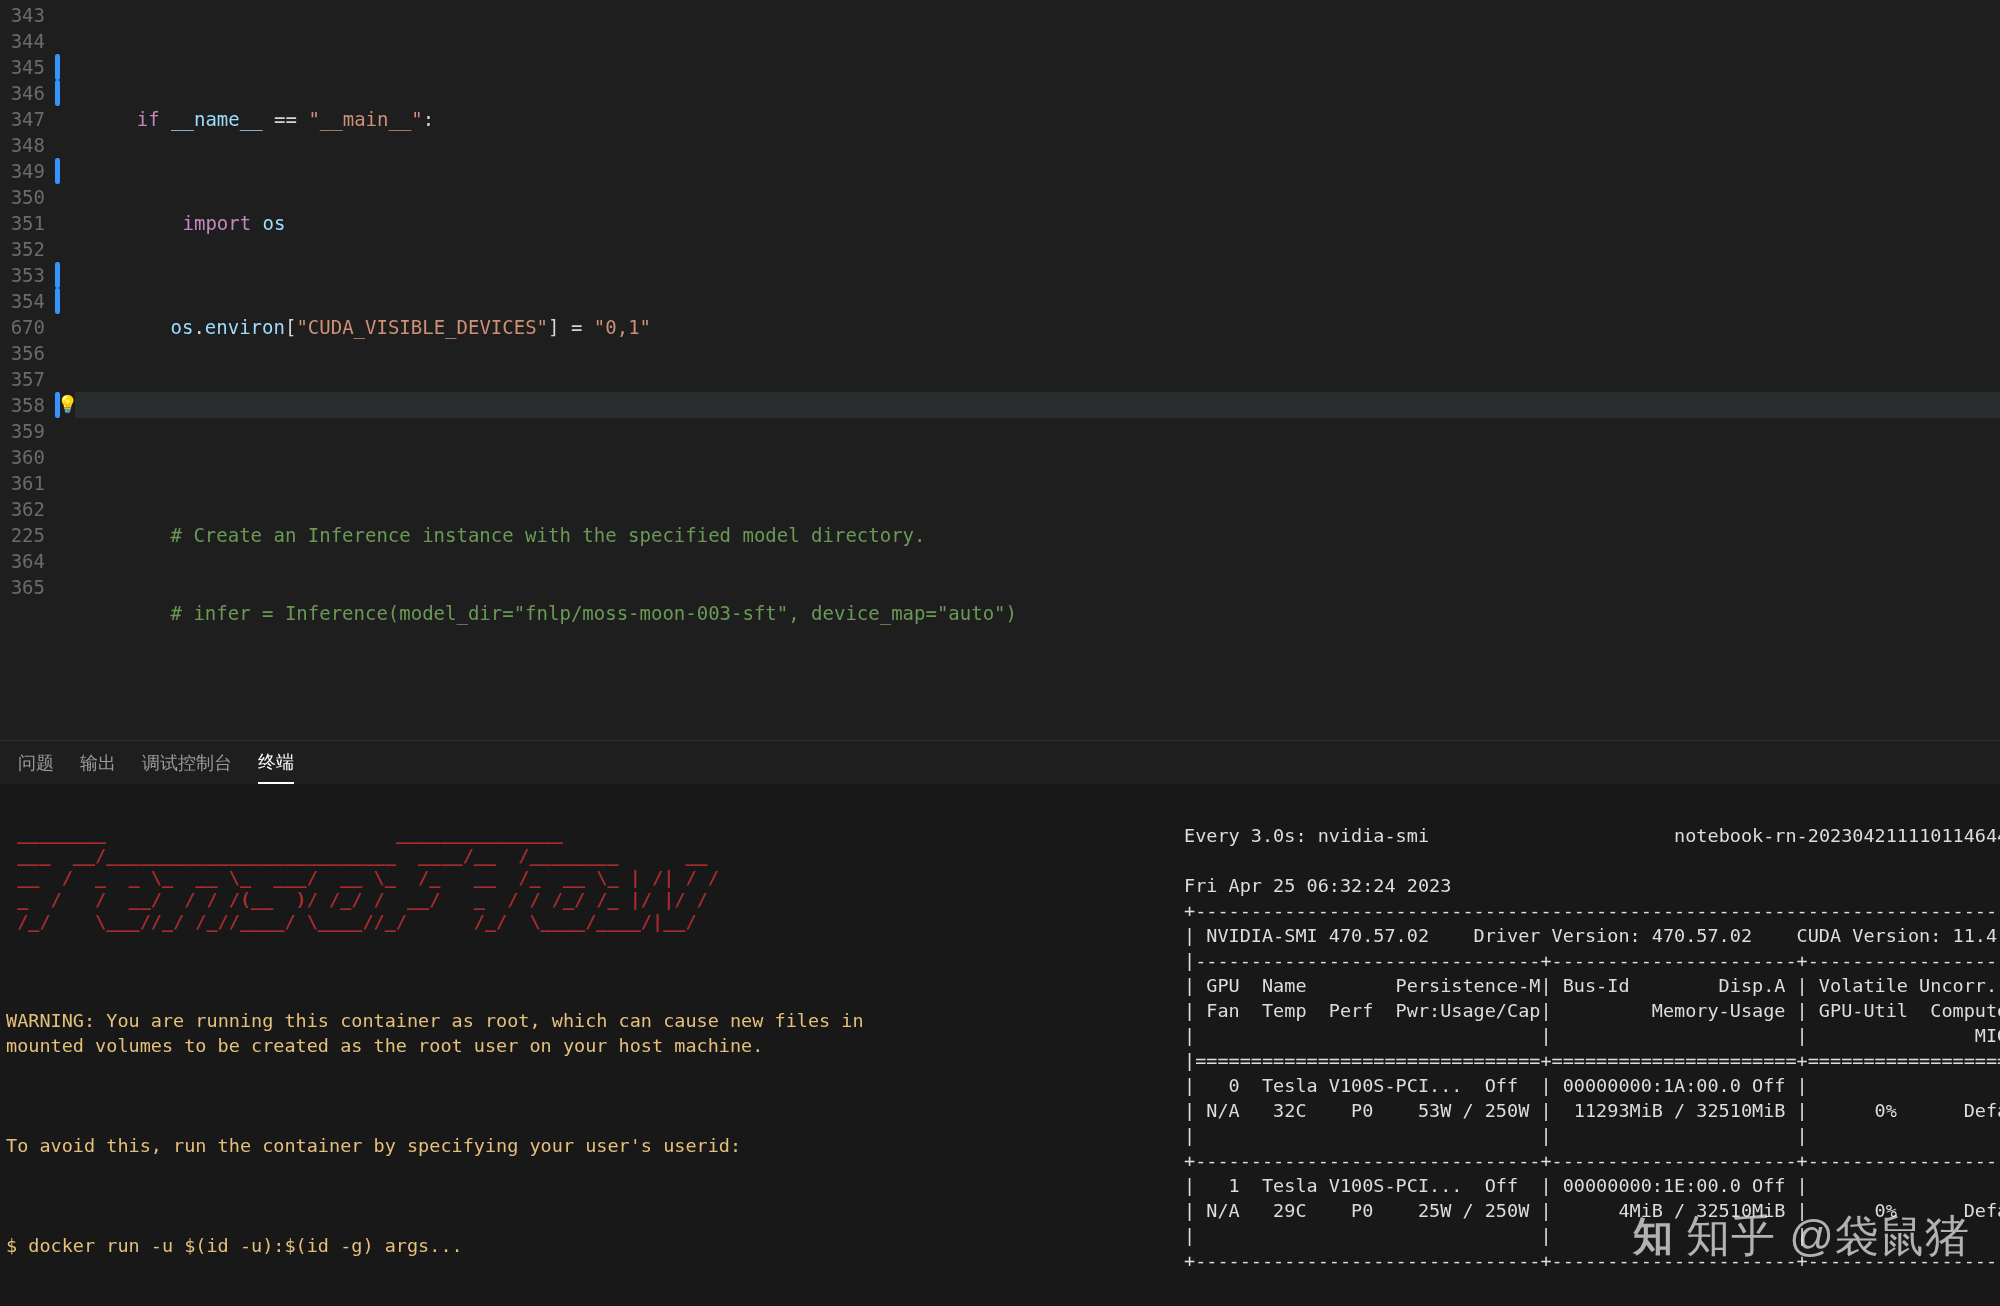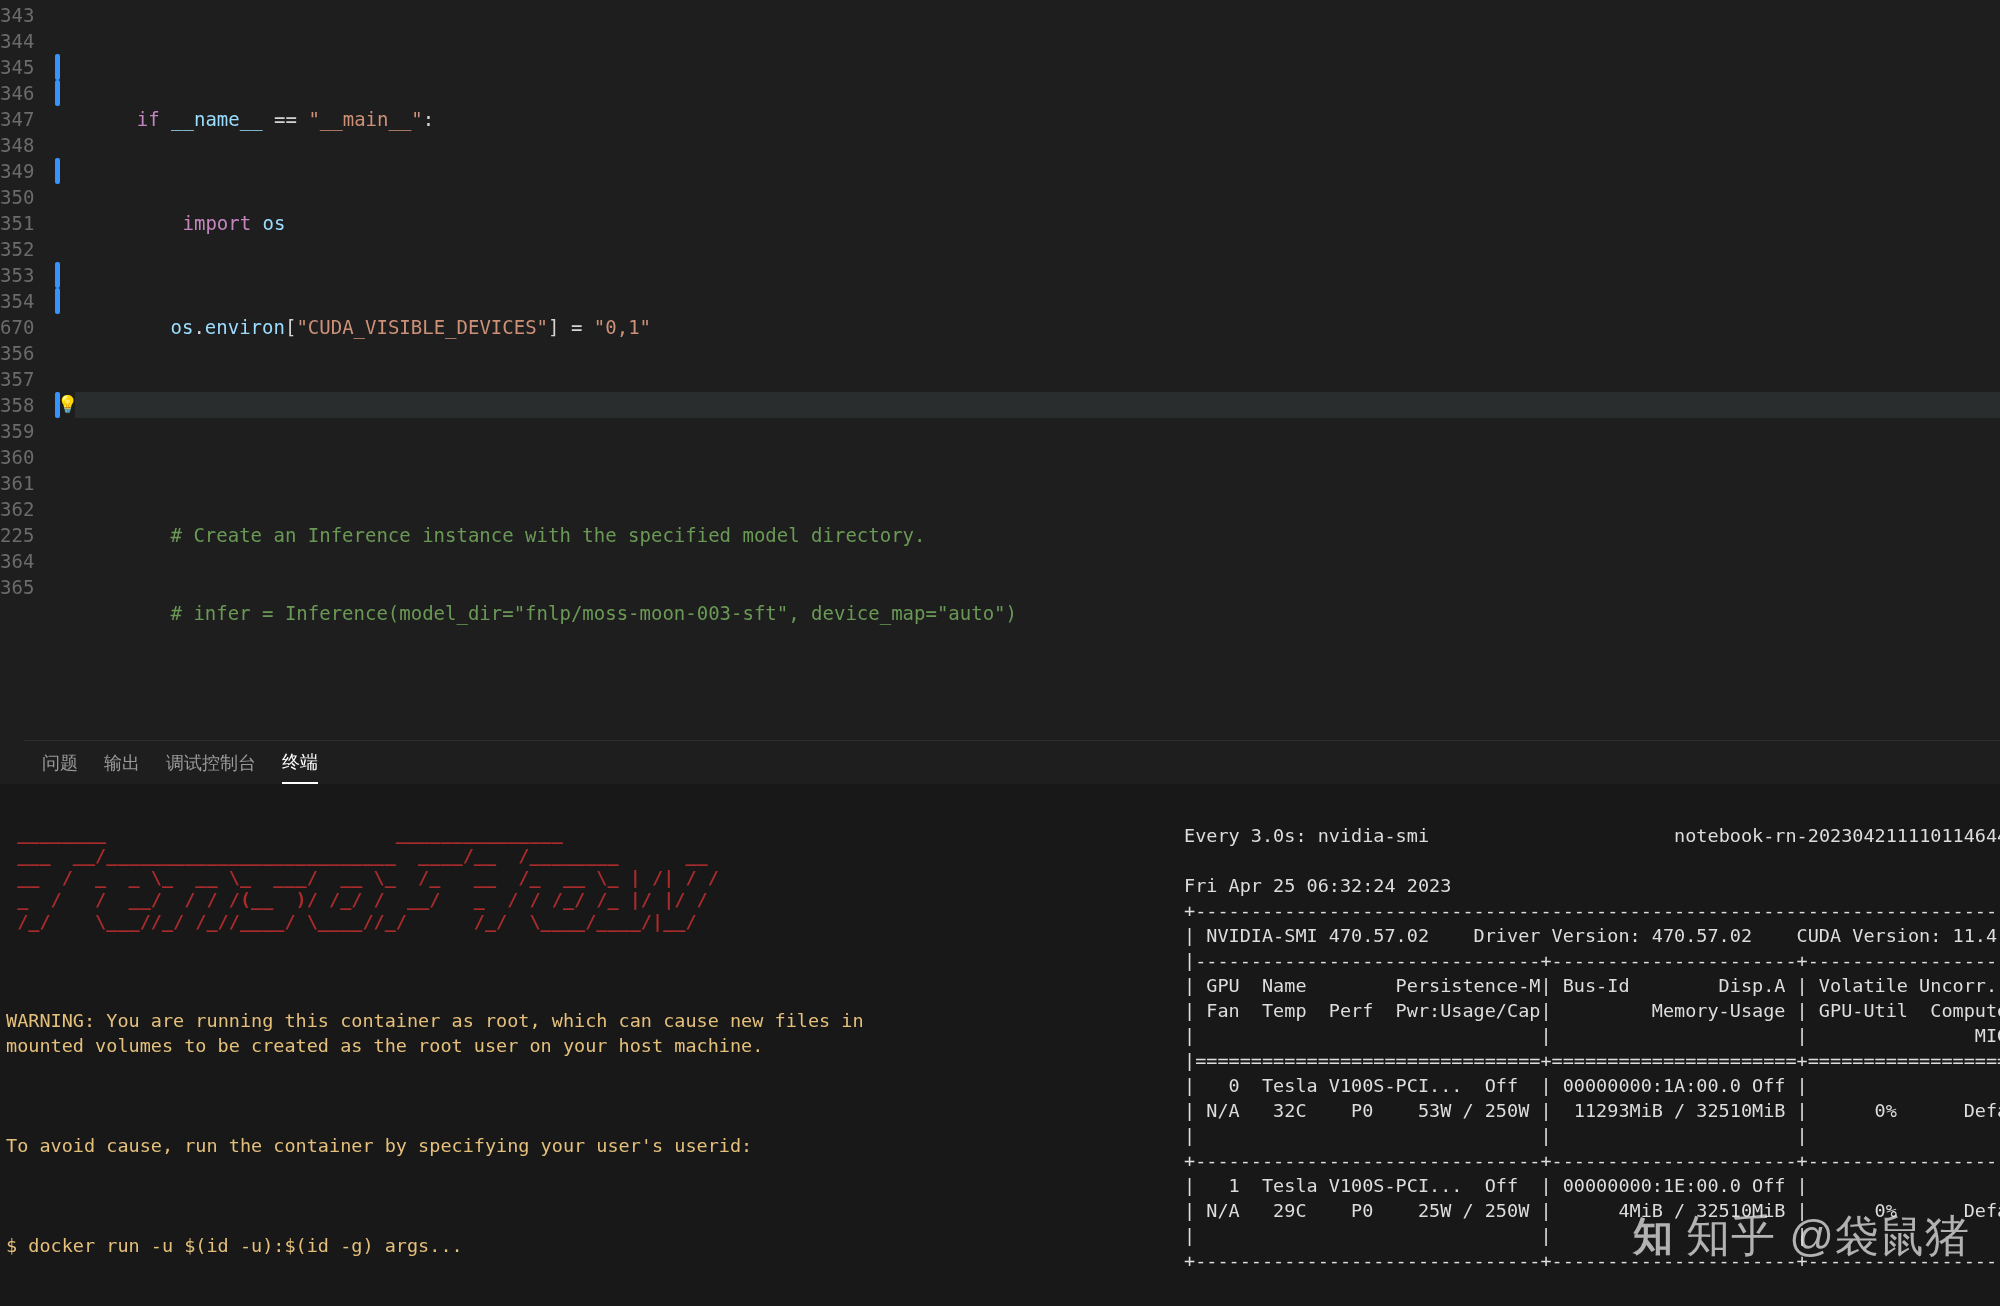--- a/index.html
+++ b/index.html
@@ -17,21 +17,21 @@
   
   .editor-area {
     flex: 0 0 740px;
     display: flex;
     background: #1e1e1e;
     overflow: hidden;
   }
   .gutter {
     flex: 0 0 55px;
     padding-top: 2px;
-    text-align: left;
+    text-align: right;
     color: #6b6b6b;
     font-size: 19px;
     line-height: 26px;
     user-select: none;
     position: relative;
   }
   .gutter div { padding-right: 10px; height: 26px; }
   .marks {
     flex: 0 0 24px;
     position: relative;
@@ -79,21 +79,20 @@
   
   .panel-tabs {
     flex: 0 0 44px;
     display: flex;
     align-items: center;
     gap: 26px;
     padding: 0 18px;
     border-top: 1px solid #2d2d2d;
     background: #1e1e1e;
     font-size: 18px;
-    margin-left: 24px;
   }
   .panel-tab { color: #9a9a9a; cursor: pointer; padding: 8px 0; }
   .panel-tab.active { color: #fff; border-bottom: 2px solid #fff; }
 
   
   .terminal-area {
     flex: 1 1 auto;
     display: flex;
     background: #181818;
     overflow: hidden;
@@ -245,21 +244,21 @@
     <div class="term-left">
 <div class="ascii-art"> ________                          _______________             
  ___  __/__________________________  ____/__  /________      __
  __  /  _  _ \_  __ \_  ___/  __ \_  /_   __  /_  __ \_ | /| / /
  _  /   /  __/  / / /(__  )/ /_/ /  __/   _  / / /_/ /_ |/ |/ / 
  /_/    \___//_/ /_//____/ \____//_/      /_/  \____/____/|__/  </div>
 <br>
 <span class="yellow-strong">WARNING:</span><span class="yellow"> You are running this container as root, which can cause new files in
 mounted volumes to be created as the root user on your host machine.</span>
 <br><br>
-<span class="yellow">To avoid cause, run the container by specifying your user's userid:</span>
+<span class="yellow">To avoid this, run the container by specifying your user's userid:</span>
 <br><br>
 <span class="yellow">$ docker run -u $(id -u):$(id -g) args...</span>
 <br><br>
 <br>
 <br>
 <br>
 <br>
 
     </div>
 

